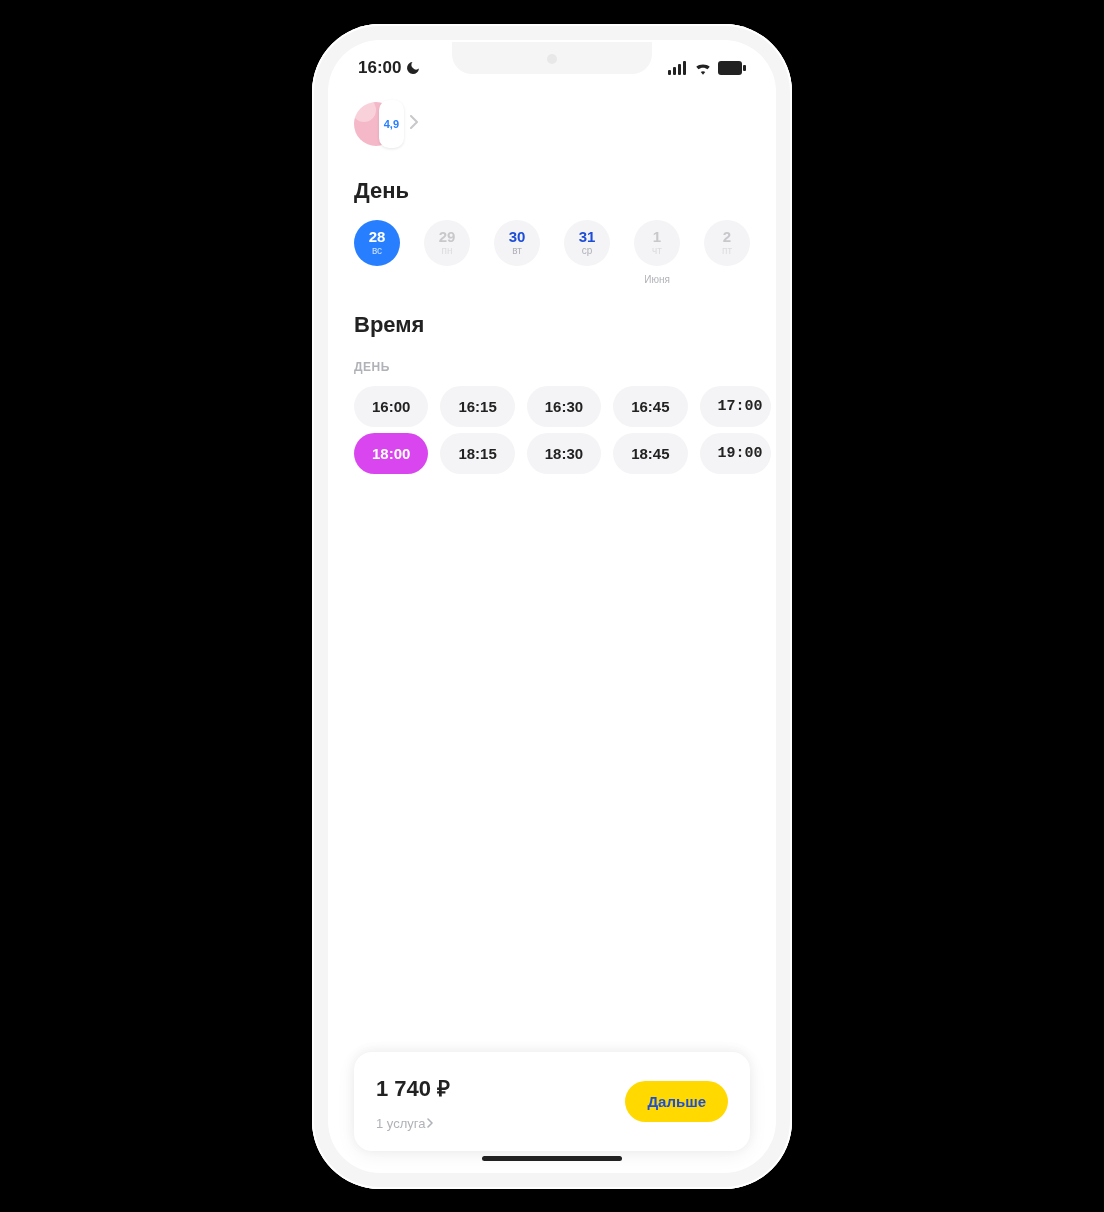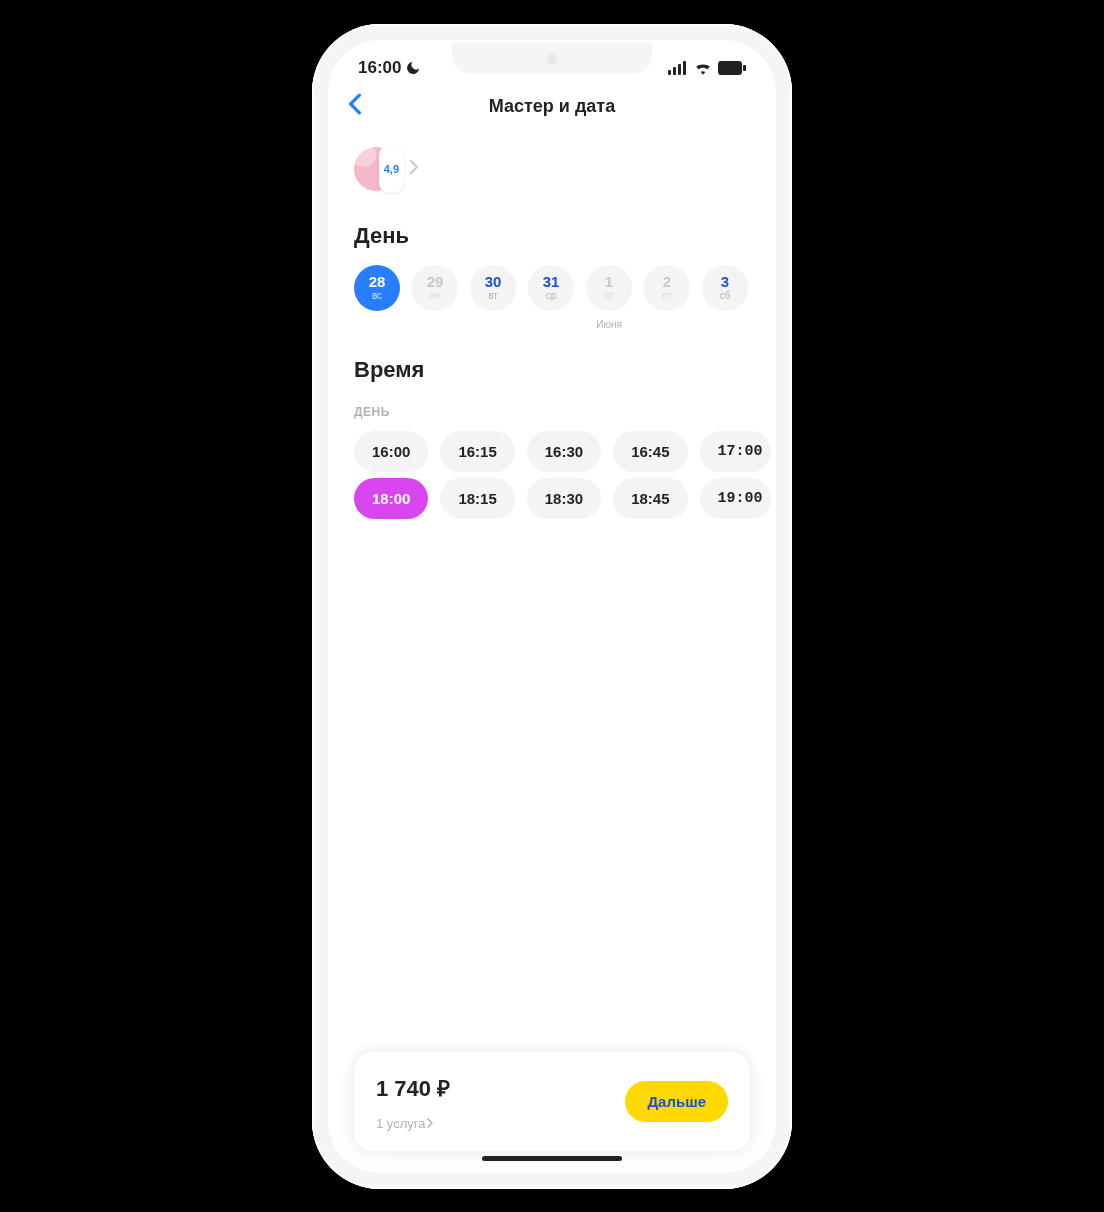--- a/index.html
+++ b/index.html
@@ -19,21 +19,21 @@
   .content { flex: 1; padding: 0 24px; overflow: hidden; }
   .master-row { display: flex; align-items: center; gap: 12px; padding: 18px 0 22px; position: relative; }
   .avatar { width: 44px; height: 44px; border-radius: 50%; background: #f5b8c8; position: relative; flex-shrink: 0; }
   .avatar::before { content:''; position:absolute; width:24px; height:24px; border-radius:50%; background:#fff; opacity:0.35; top:-4px; left:-2px; }
   .rating-badge { position: absolute; bottom: -2px; right: -6px; background: #fff; border-radius: 10px; font-size: 11px; font-weight: 700; color: #277eff; padding: 18px 5px; box-shadow: 0 1px 3px rgba(0,0,0,0.1); }
   .master-info { flex: 1; }
   .master-name { font-size: 17px; font-weight: 600; color: #222; }
   .master-role { font-size: 14px; color: #b0b2b8; }
   .chev-right { color: #c8c8cc; }
   .section-title { font-size: 22px; font-weight: 800; color: #222; margin-top: 10px; margin-bottom: 16px; }
-  .days-row { display: flex; gap: 12px; }
+  .days-row { display: flex; gap: 24px; }
   .day-item { display: flex; flex-direction: column; align-items: center; width: 46px; }
   .day-pill { width: 46px; height: 46px; border-radius: 50%; background: #f4f4f6; display: flex; flex-direction: column; align-items: center; justify-content: center; }
   .day-pill.selected { background: #277eff; }
   .day-num { font-size: 15px; font-weight: 700; color: #1d4ed8; line-height: 1; }
   .day-pill.selected .day-num { color: #fff; }
   .day-pill.disabled .day-num { color: #c8c8cc; }
   .day-wd { font-size: 10px; color: #b0b2b8; margin-top: 2px; line-height: 1; }
   .day-pill.selected .day-wd { color: #cde0ff; }
   .day-pill.disabled .day-wd { color: #dcdcdf; }
   .month-label { font-size: 10px; color: #b0b2b8; margin-top: 8px; height: 12px; }
@@ -83,28 +83,20 @@
         </span>
         <span class="battery-icon">
           <svg width="28" height="14" viewBox="0 0 28 14">
               <rect x="0" y="0" width="24" height="14" rx="3" fill="#222"></rect>
               <rect x="25" y="4" width="3" height="6" rx="1" fill="#222"></rect>
             </svg>
         </span>
       </div>
     </div>
 
-    <div class="navbar">
-      <span class="back-btn">
-        <svg width="14" height="22" viewBox="0 0 12 20" fill="none" stroke="#277eff" stroke-width="3" stroke-linecap="round" stroke-linejoin="round">
-            <polyline points="10,2 2,10 10,18"></polyline>
-          </svg>
-      </span>
-      <span class="nav-title">Мастер и дата</span>
-    </div>
 
     <div class="content">
       <div class="master-row">
         <div class="avatar">
           <span class="rating-badge">4,9</span>
         </div>
         <span class="chev-right">
           <svg width="8" height="14" viewBox="0 0 8 14" fill="none" stroke="#c8c8cc" stroke-width="2" stroke-linecap="round" stroke-linejoin="round">
               <polyline points="1,1 7,7 1,13"></polyline>
             </svg>

